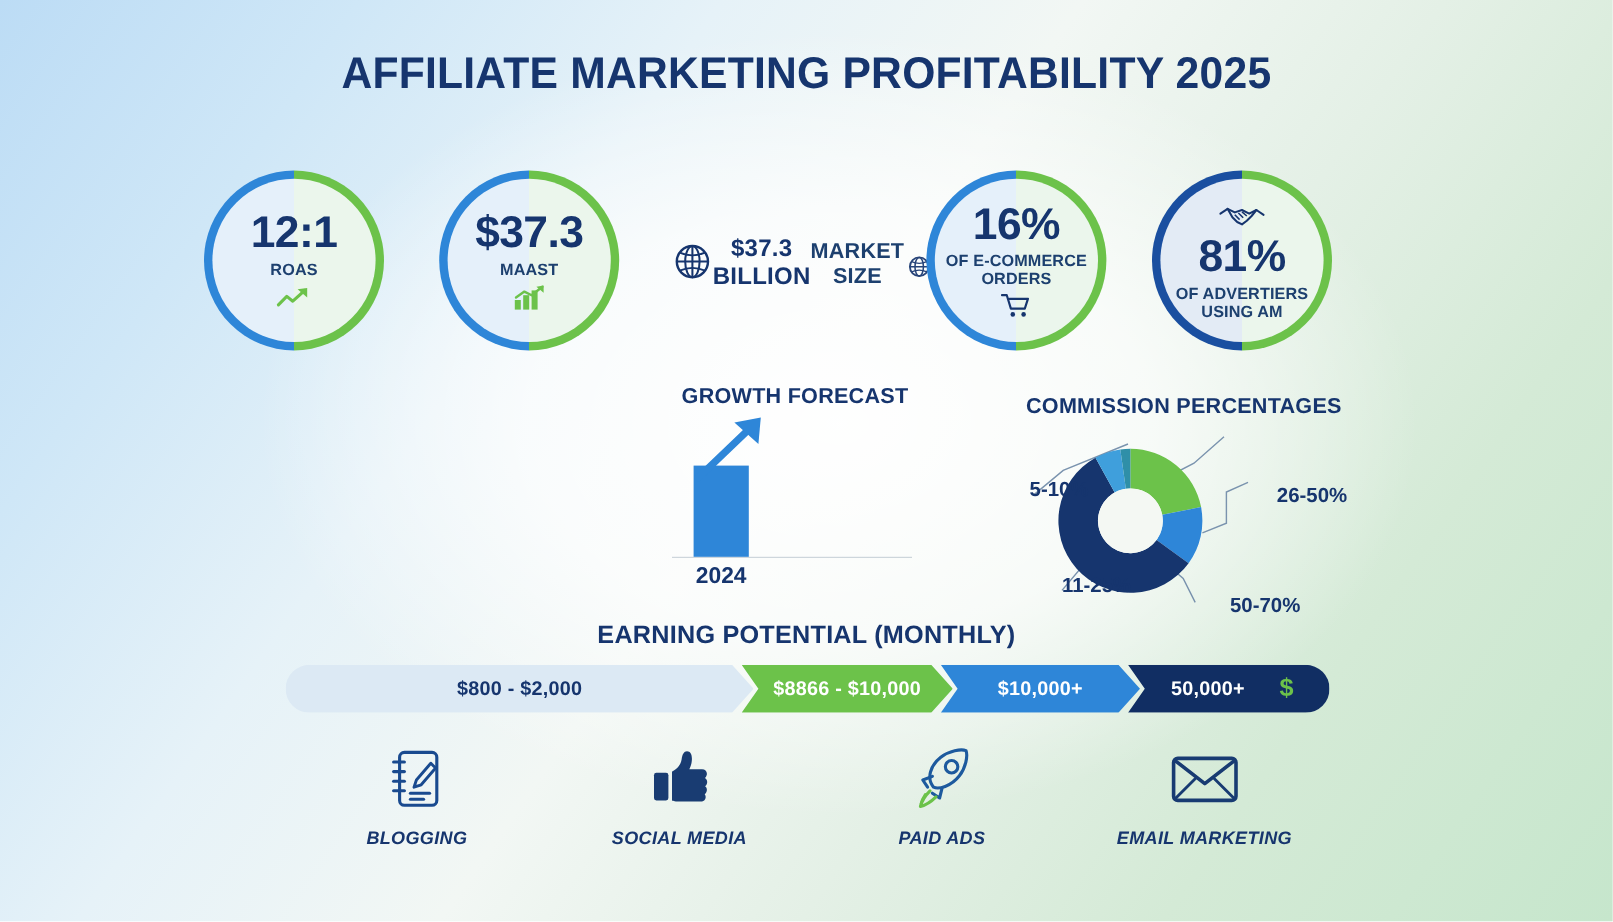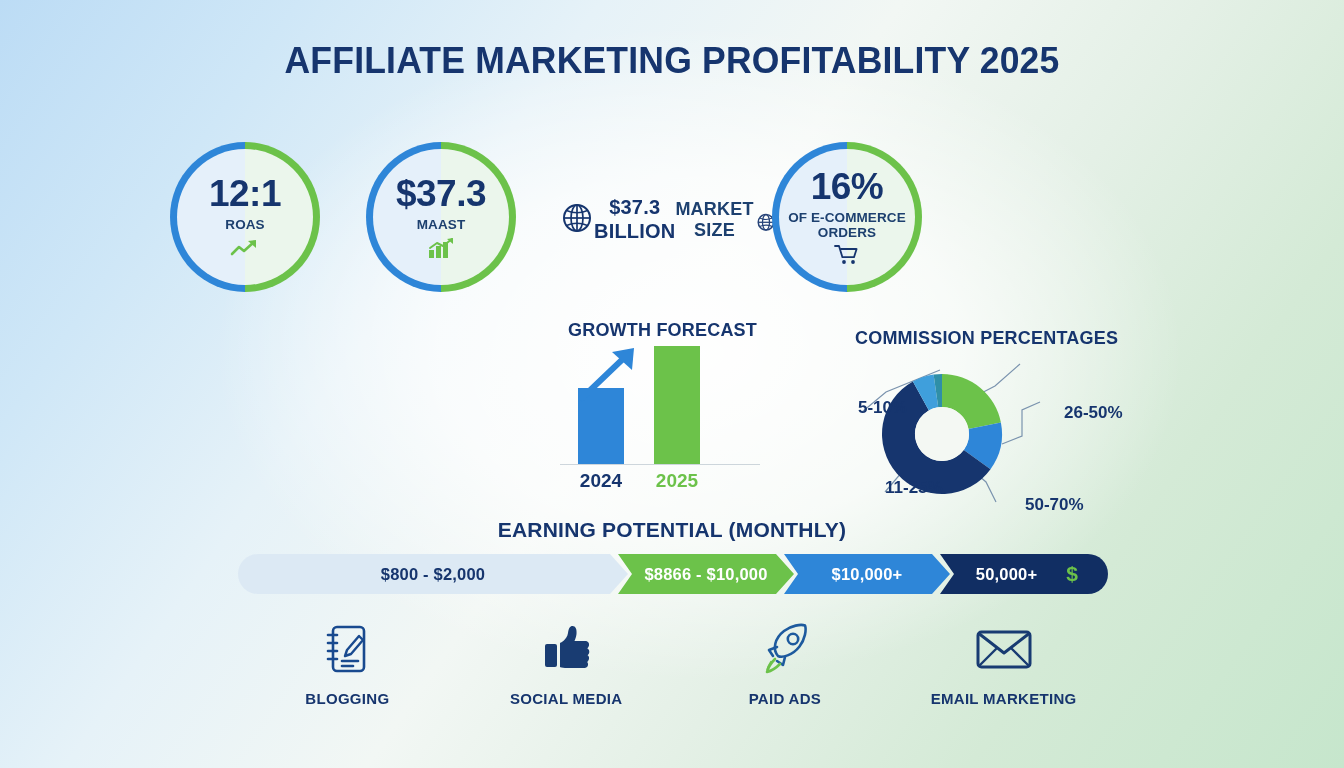--- a/index.html
+++ b/index.html
@@ -216,20 +216,21 @@
     align-items: center;
     justify-content: center;
   }
   .channel .ch-label {
     margin-top: 12px;
     font-size: 15px;
     font-weight: 700;
     color: #16356e;
     letter-spacing: 0.3px;
     white-space: nowrap;
+    font-style: italic;
   }
 
   
   .donut-label {
     position: absolute;
     font-size: 17px;
     font-weight: 700;
     color: #16356e;
     white-space: nowrap;
     margin-left: 40px;
@@ -310,35 +311,49 @@
         <div class="mini-icon">
           <svg width="26" height="22" viewBox="0 0 26 22">
             <path d="M1 2 h4 l3.4 11.2 h11.6 l2.6 -8.2 h-15.4" fill="none" stroke="#16356e" stroke-width="1.8" stroke-linecap="round" stroke-linejoin="round"></path>
             <circle cx="10" cy="18" r="1.9" fill="#16356e"></circle>
             <circle cx="19" cy="18" r="1.9" fill="#16356e"></circle>
           </svg>
         </div>
       </div>
     </div>
 
+    <div class="kpi" style="left:790px;">
+      <div class="ring" style="background: conic-gradient(from 180deg, #1a4fa0 0deg 180deg, #6cc24a 180deg 360deg);"></div>
+      <div class="ring-inner"></div>
+      <div class="content">
+        <div class="top-icon">
+          <svg width="40" height="22" viewBox="0 0 40 22">
+            <path d="M2 9 L8 5 L14 8 L20 6 L26 9 L32 6 L38 10" fill="none" stroke="#16356e" stroke-width="1.7" stroke-linejoin="round" stroke-linecap="round"></path>
+            <path d="M8 5 L12 12 L16 16 L20 18 L24 15 L28 11 L32 6" fill="none" stroke="#16356e" stroke-width="1.7" stroke-linejoin="round" stroke-linecap="round"></path>
+            <line x1="14" y1="10" x2="18" y2="14" stroke="#16356e" stroke-width="1.3"></line>
+            <line x1="17" y1="8.5" x2="21" y2="12.5" stroke="#16356e" stroke-width="1.3"></line>
+            <line x1="20" y1="7.5" x2="24" y2="11" stroke="#16356e" stroke-width="1.3"></line>
+          </svg>
+        </div>
+        <div class="big">81%</div>
+        <div class="sub" style="max-width:130px;">OF ADVERTIERS USING AM</div>
+      </div>
+    </div>
 
   </div>
 
   <div class="sec-title" style="left:568px; top:320px;">GROWTH FORECAST</div>
 
   <div class="bars">
     <div class="bar-base"></div>
 
     <div class="bar" style="left:18px; height:76px; background:#2e86d8;">
       <div class="bar-label" style="color:#16356e;">2024</div>
     </div>
 
-    <div class="bar" style="left:94px; height:118px; background:#6cc24a;">
-      <div class="bar-label" style="color:#6cc24a;">2025</div>
-    </div>
 
     <svg style="position:absolute; left:16px; top:-6px;" width="70" height="62" viewBox="0 0 70 62">
       <line x1="6" y1="56" x2="50" y2="14" stroke="#2e86d8" stroke-width="6" stroke-linecap="round"></line>
       <polygon points="58,6 56,28 36,10" fill="#2e86d8"></polygon>
     </svg>
   </div>
 
   <div class="sec-title" style="left:855px; top:328px;">COMMISSION PERCENTAGES</div>
 
   <svg style="position:absolute; left:790px; top:352px;" width="300" height="170" viewBox="0 0 300 170">

